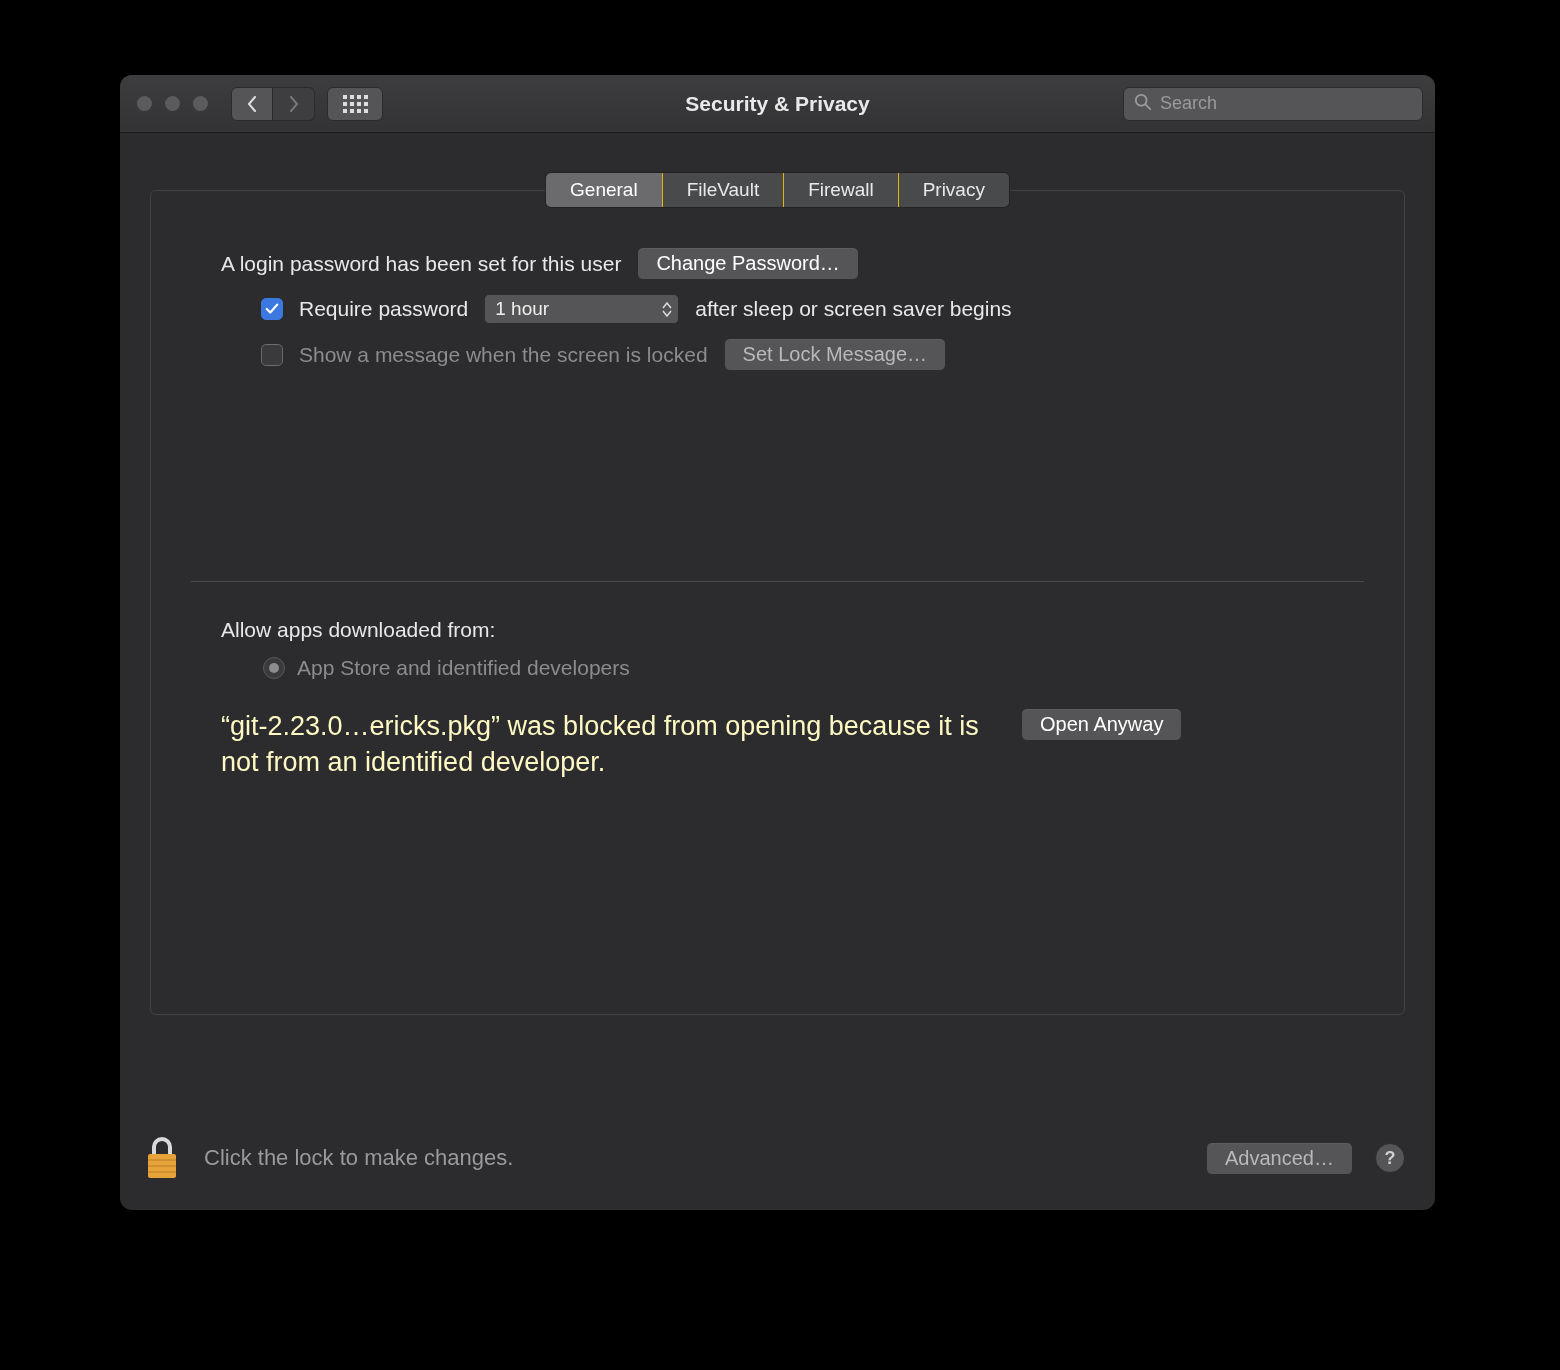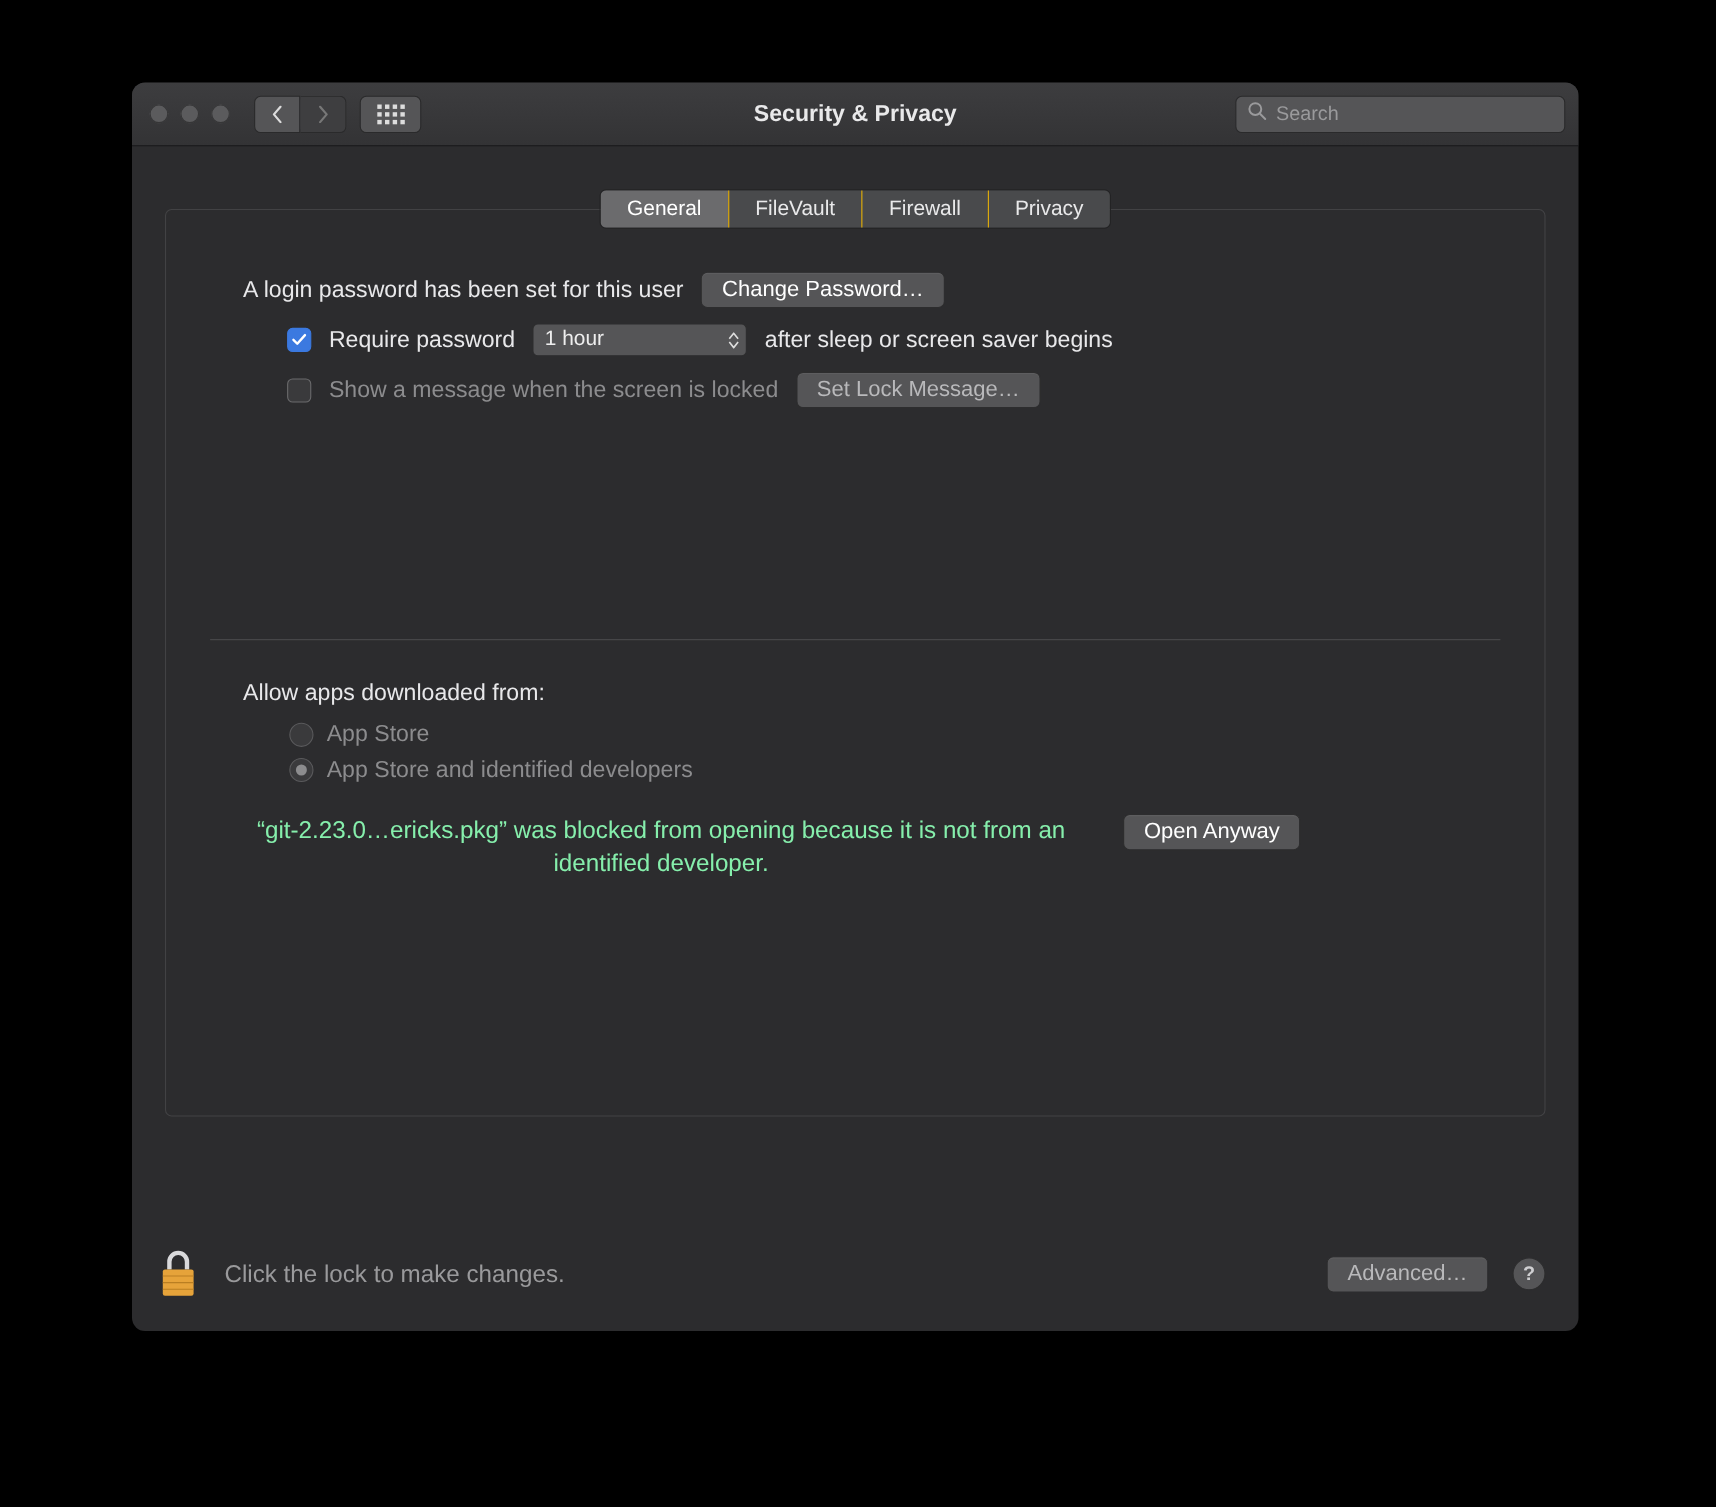--- a/index.html
+++ b/index.html
@@ -112,21 +112,21 @@
   .radio-row + .radio-row { margin-top:8px; }
   .radio {
     width:22px; height:22px; border-radius:50%; border:1px solid #5a5a5c; background:#3a3a3c;
     display:inline-flex; align-items:center; justify-content:center; flex:0 0 auto;
   }
   .radio.selected::after {
     content:""; width:10px; height:10px; border-radius:50%; background:#8c8c8e;
   }
 
   .blocked-row { display:flex; gap:40px; margin-top:28px; align-items:flex-start; }
-  .blocked-text { font-size:22px; color:#86efac; max-width:760px; line-height:1.35;text-align:center; }
+  .blocked-text { font-size:27px; color:#fef9c3; max-width:760px; line-height:1.35; }
   .blocked-row .btn { flex:0 0 auto; }
 
   .footer {
     position:absolute; left:22px; right:30px; bottom:28px;
     display:flex; align-items:center; gap:22px;
   }
   .lockicon { width:40px; height:48px; }
   .footer-text { font-size:22px; color:#9a9a9c; }
   .footer-spacer { flex:1; }
   .helpbtn {
@@ -231,24 +231,20 @@
         <span class="check unchecked"></span>
         <span>Show a message when the screen is locked</span>
         <button class="btn dim">Set Lock Message…</button>
       </div>
 
       <hr class="divider" style="margin-top:210px;">
 
       <div class="section-heading">Allow apps downloaded from:</div>
 
       <div class="radio-row">
-        <span class="radio"></span>
-        <span>App Store</span>
-      </div>
-      <div class="radio-row">
         <span class="radio selected"></span>
         <span>App Store and identified developers</span>
       </div>
 
       <div class="blocked-row">
         <div class="blocked-text">“git-2.23.0…ericks.pkg” was blocked from opening because it is not from an identified developer.</div>
         <button class="btn">Open Anyway</button>
       </div>
 
     </div>

